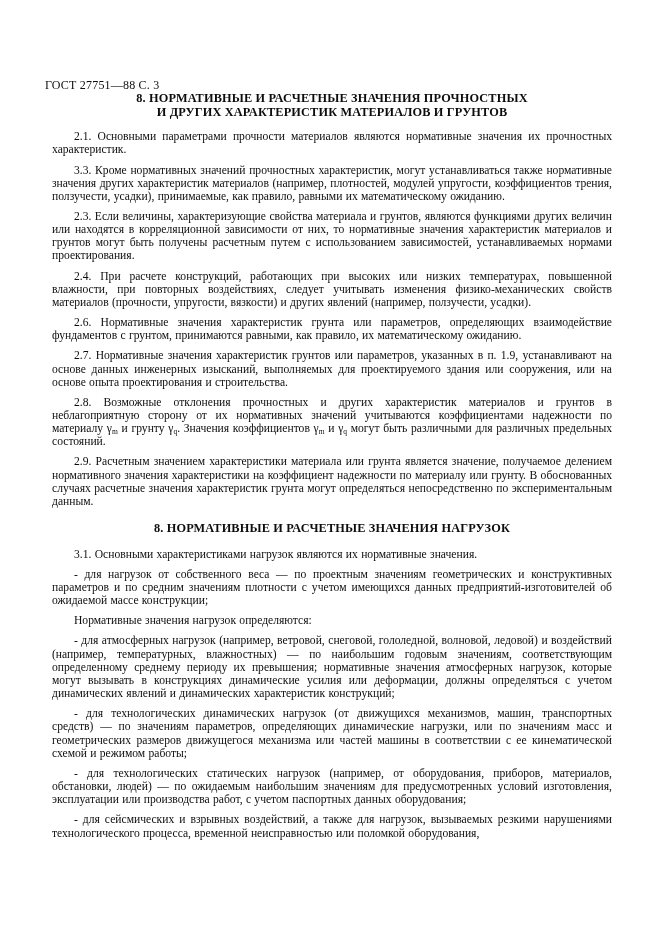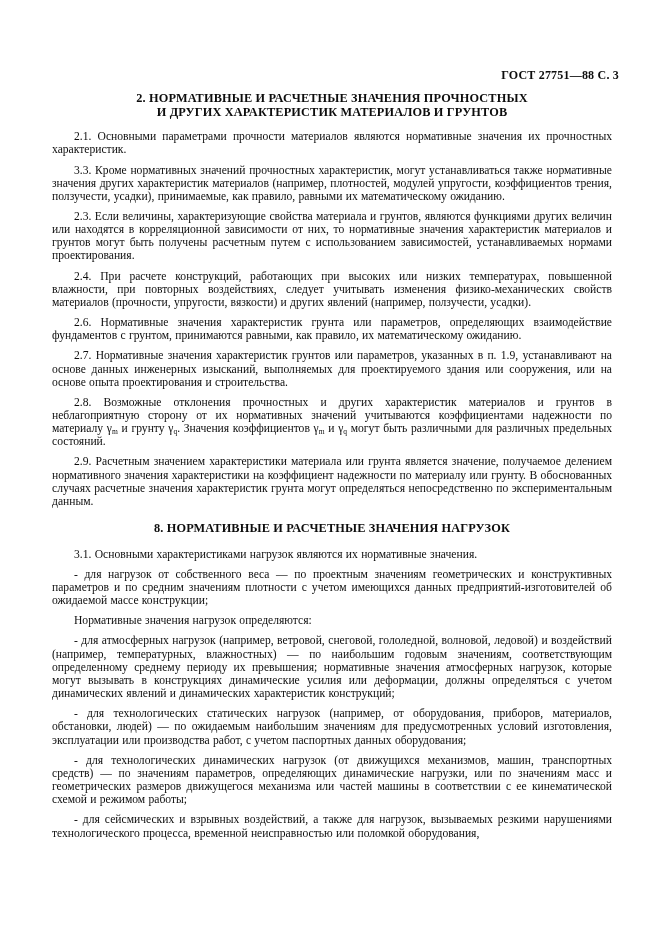--- a/index.html
+++ b/index.html
@@ -7,25 +7,25 @@
     position: relative;
     width: 661px;
     height: 936px;
     background: #ffffff;
     color: #0d0d0d;
     font-family: "Liberation Serif", "DejaVu Serif", serif;
     overflow: hidden;
   }
   .running-header {
     position: absolute;
-    top: 68px;
+    top: 78px;
     left: 45px;
     width: 574px;
-    text-align: right;
-    font-weight: 700;
+    text-align: left;
+    font-weight: 400;
     font-size: 12px;
     letter-spacing: 0.2px;
     white-space: nowrap;
   }
   .content {
     position: absolute;
     top: 92px;
     left: 45px;
     width: 574px;
   }
@@ -57,35 +57,35 @@
 </style>
 </head>
 <body>
 
 <div class="page">
 
   <div class="running-header">ГОСТ 27751—88 С. 3</div>
 
   <div class="content">
 
-    <h2 class="section-title"><span>2. НОРМАТИВНЫЕ И РАСЧЕТНЫЕ ЗНАЧЕНИЯ ПРОЧНОСТНЫХ</span><br><span>И ДРУГИХ ХАРАКТЕРИСТИК МАТЕРИАЛОВ И ГРУНТОВ</span></h2>
+    <h2 class="section-title"><span>8. НОРМАТИВНЫЕ И РАСЧЕТНЫЕ ЗНАЧЕНИЯ ПРОЧНОСТНЫХ</span><br><span>И ДРУГИХ ХАРАКТЕРИСТИК МАТЕРИАЛОВ И ГРУНТОВ</span></h2>
 
     <p class="body">2.1. Основными параметрами прочности материалов являются нормативные значения их прочностных характеристик.</p>
     <p class="body">3.3. Кроме нормативных значений прочностных характеристик, могут устанавливаться также нормативные значения других характеристик материалов (например, плотностей, модулей упругости, коэффициентов трения, ползучести, усадки), принимаемые, как правило, равными их математическому ожиданию.</p>
     <p class="body">2.3. Если величины, характеризующие свойства материала и грунтов, являются функциями других величин или находятся в корреляционной зависимости от них, то нормативные значения характеристик материалов и грунтов могут быть получены расчетным путем с использованием зависимостей, устанавливаемых нормами проектирования.</p>
     <p class="body">2.4. При расчете конструкций, работающих при высоких или низких температурах, повышенной влажности, при повторных воздействиях, следует учитывать изменения физико-механических свойств материалов (прочности, упругости, вязкости) и других явлений (например, ползучести, усадки).</p>
     <p class="body">2.6. Нормативные значения характеристик грунта или параметров, определяющих взаимодействие фундаментов с грунтом, принимаются равными, как правило, их математическому ожиданию.</p>
     <p class="body">2.7. Нормативные значения характеристик грунтов или параметров, указанных в п. 1.9, устанавливают на основе данных инженерных изысканий, выполняемых для проектируемого здания или сооружения, или на основе опыта проектирования и строительства.</p>
     <p class="body">2.8. Возможные отклонения прочностных и других характеристик материалов и грунтов в неблагоприятную сторону от их нормативных значений учитываются коэффициентами надежности по материалу γ<sub>m</sub> и грунту γ<sub>q</sub>. Значения коэффициентов γ<sub>m</sub> и γ<sub>q</sub> могут быть различными для различных предельных состояний.</p>
     <p class="body">2.9. Расчетным значением характеристики материала или грунта является значение, получаемое делением нормативного значения характеристики на коэффициент надежности по материалу или грунту. В обоснованных случаях расчетные значения характеристик грунта могут определяться непосредственно по экспериментальным данным.</p>
 
     <h2 class="section-title mt">8. НОРМАТИВНЫЕ И РАСЧЕТНЫЕ ЗНАЧЕНИЯ НАГРУЗОК</h2>
 
     <p class="body">3.1. Основными характеристиками нагрузок являются их нормативные значения.</p>
     <p class="body">- для нагрузок от собственного веса — по проектным значениям геометрических и конструктивных параметров и по средним значениям плотности с учетом имеющихся данных предприятий-изготовителей об ожидаемой массе конструкции;</p>
     <p class="body">Нормативные значения нагрузок определяются:</p>
     <p class="body">- для атмосферных нагрузок (например, ветровой, снеговой, гололедной, волновой, ледовой) и воздействий (например, температурных, влажностных) — по наибольшим годовым значениям, соответствующим определенному среднему периоду их превышения; нормативные значения атмосферных нагрузок, которые могут вызывать в конструкциях динамические усилия или деформации, должны определяться с учетом динамических явлений и динамических характеристик конструкций;</p>
+    <p class="body">- для технологических динамических нагрузок (от движущихся механизмов, машин, транспортных средств) — по значениям параметров, определяющих динамические нагрузки, или по значениям масс и геометрических размеров движущегося механизма или частей машины в соответствии с ее кинематической схемой и режимом работы;</p>
     <p class="body">- для технологических статических нагрузок (например, от оборудования, приборов, материалов, обстановки, людей) — по ожидаемым наибольшим значениям для предусмотренных условий изготовления, эксплуатации или производства работ, с учетом паспортных данных оборудования;</p>
-    <p class="body">- для технологических динамических нагрузок (от движущихся механизмов, машин, транспортных средств) — по значениям параметров, определяющих динамические нагрузки, или по значениям масс и геометрических размеров движущегося механизма или частей машины в соответствии с ее кинематической схемой и режимом работы;</p>
     <p class="body">- для сейсмических и взрывных воздействий, а также для нагрузок, вызываемых резкими нарушениями технологического процесса, временной неисправностью или поломкой оборудования,</p>
 
   </div>
 </div>
 
 </body></html>

